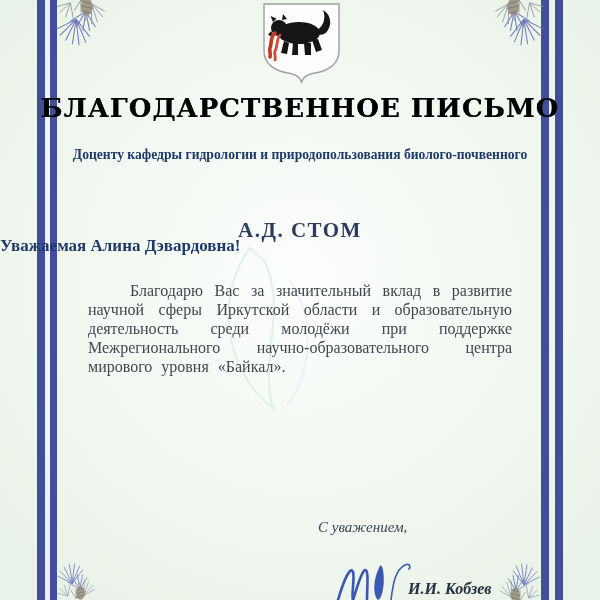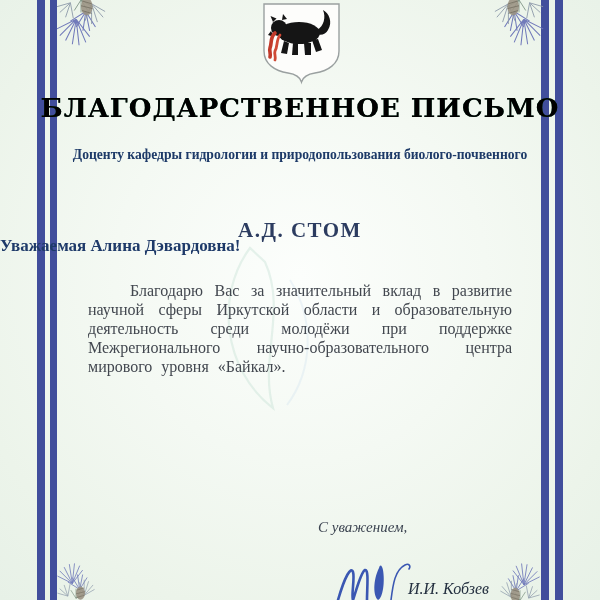--- a/index.html
+++ b/index.html
@@ -50,21 +50,21 @@
     text-align:justify;word-spacing:5px;
   }
   .bodytext p{margin:0;text-indent:42px;}
   .closing{
     position:absolute;left:318px;top:519px;
     font-style:italic;color:#3b4350;font-size:15px;
   }
   .sig-svg{position:absolute;left:333px;top:560px;width:78px;height:40px;}
   .signer{
     position:absolute;left:408px;top:580px;
-    font-weight:normal;font-style:italic;color:#232f3f;font-size:16px;
+    font-weight:bold;font-style:italic;color:#232f3f;font-size:16px;
   }
 </style>
 </head>
 <body>
 
 <svg width="0" height="0" style="position:absolute" aria-hidden="true">
   <defs>
     <g id="pine-branch">
       <g stroke="#6b74b8" stroke-width="1.1" fill="none" opacity="0.95">
         <path d="M30,22 L10,32 M30,22 L13,39 M30,22 L19,44 M30,22 L26,48 M30,22 L33,49 M30,22 L40,46 M30,22 L44,40"></path>

